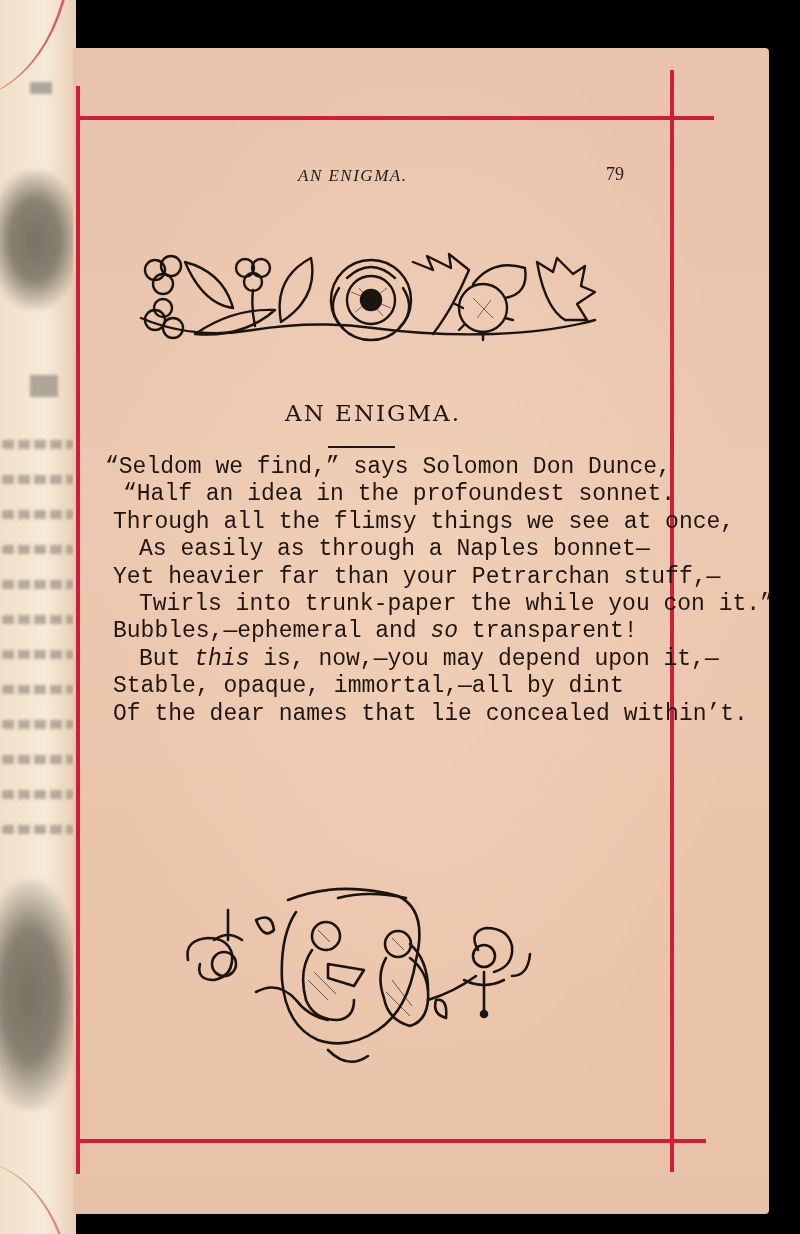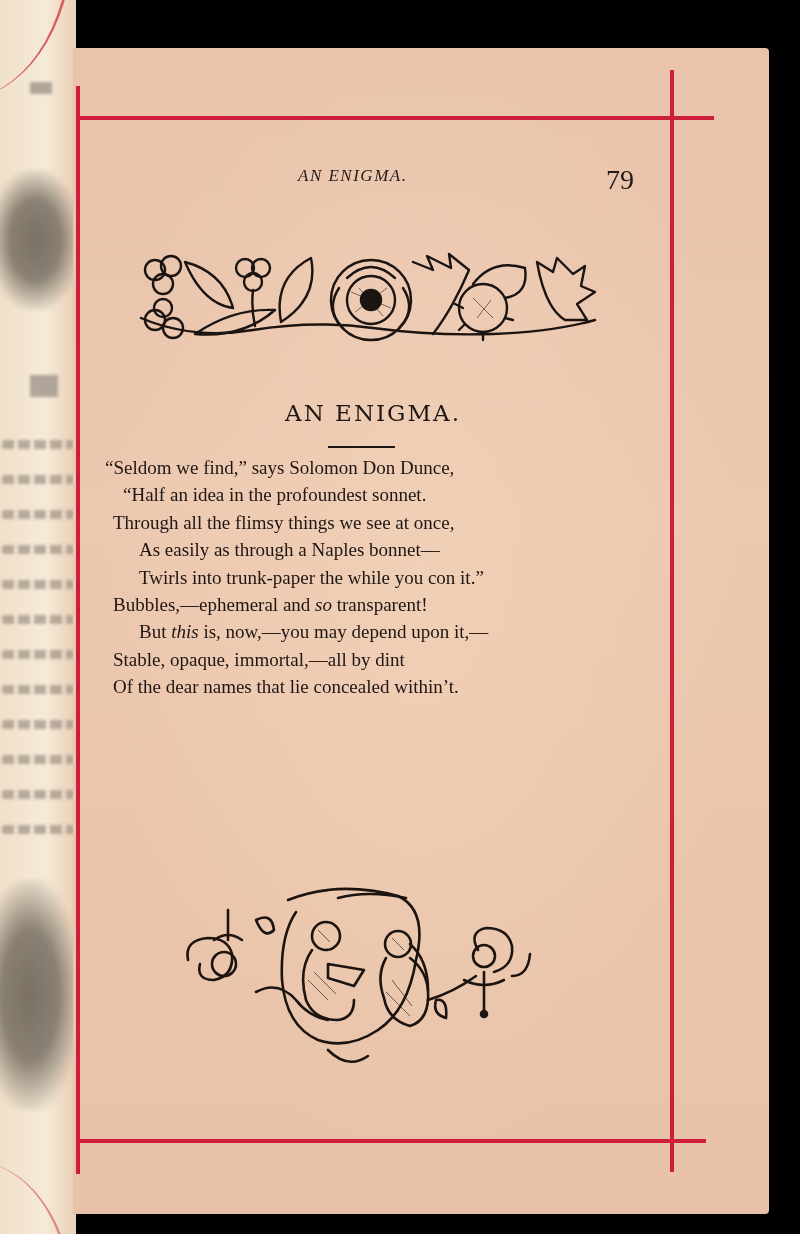--- a/index.html
+++ b/index.html
@@ -51,35 +51,35 @@
   .rule.h-top { left: 3px; top: 68px; width: 638px; height: 4px; }
   .rule.h-bottom { left: 3px; top: 1091px; width: 630px; height: 4px; }
 
   .running-head {
     position: absolute; left: 225px; top: 118px;
     font-style: italic; font-size: 17px; letter-spacing: 1.5px; color: #241a17;
     font-family: "Liberation Serif", serif;
   }
   .page-number {
     position: absolute; left: 533px; top: 116px;
-    font-size: 28px; color: #241a17; font-family: "Liberation Serif", serif; text-align: right;
+    font-size: 18px; color: #241a17; font-family: "Liberation Serif", serif; text-align: right;
   }
 
   .banner { position: absolute; left: 60px; top: 200px; width: 470px; height: 100px; }
   .title {
     position: absolute; left: 0; width: 600px; top: 352px; text-align: center;
     font-size: 23px; letter-spacing: 2px; color: #1f1613;
     font-family: "DejaVu Serif", serif;
   }
   .title-rule { position: absolute; left: 255px; top: 398px; width: 67px; height: 2px; background: #1f1613; }
 
   .poem { position: absolute; left: 40px; top: 406px; width: 560px; }
   .line {
-    height: 27.4px; line-height: 27.4px; font-size: 19px; color: #1f1613; white-space: nowrap;
-    font-family: Liberation Serif, serif;
+    height: 27.4px; line-height: 27.4px; font-size: 23px; color: #1f1613; white-space: nowrap;
+    font-family: Liberation Mono, monospace;
   }
   .line.i1 { padding-left: 10px; }
   .line.i2 { padding-left: 26px; }
   .line.h  { padding-left: 0; margin-left: -8px; }
   .line em { font-style: italic; }
 
   .vignette { position: absolute; left: 105px; top: 832px; width: 360px; height: 195px; }
 </style>
 </head>
 <body>
@@ -157,20 +157,21 @@
   </svg>
 
   <div class="title">AN ENIGMA.</div>
   <div class="title-rule"></div>
 
   <div class="poem">
     <div class="line h"><span>“Seldom we find,” says Solomon Don Dunce,</span></div>
     <div class="line i1"><span>“Half an idea in the profoundest sonnet.</span></div>
     <div class="line"><span>Through all the flimsy things we see at once,</span></div>
     <div class="line i2"><span>As easily as through a Naples bonnet—</span></div>
+    <div class="line"><span>Yet heavier far than your Petrarchan stuff,—</span></div>
     <div class="line i2"><span>Twirls into trunk-paper the while you con it.”</span></div>
     <div class="line"><span>Bubbles,—ephemeral and </span><em>so</em><span> transparent!</span></div>
     <div class="line i2"><span>But </span><em>this</em><span> is, now,—you may depend upon it,—</span></div>
     <div class="line"><span>Stable, opaque, immortal,—all by dint</span></div>
     <div class="line"><span>Of the dear names that lie concealed within’t.</span></div>
   </div>
 
   <svg class="vignette" viewBox="0 0 360 195">
     <g fill="none" stroke="#1b1411" stroke-width="2.6" stroke-linecap="round" stroke-linejoin="round">
 

